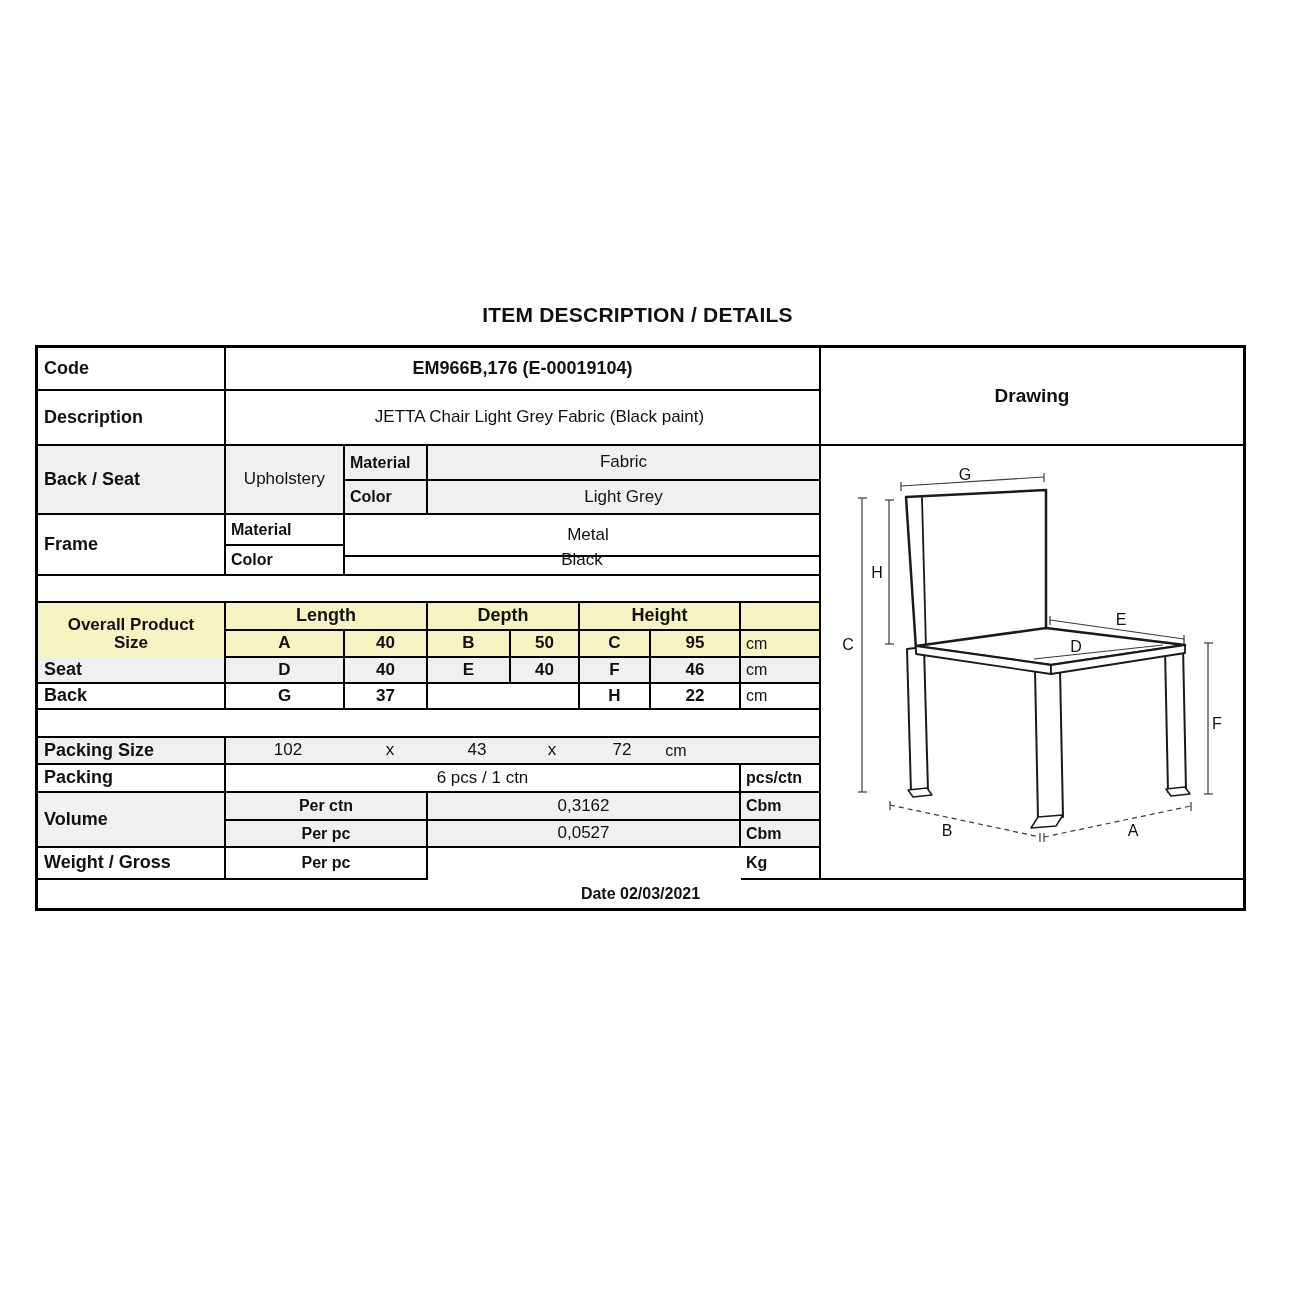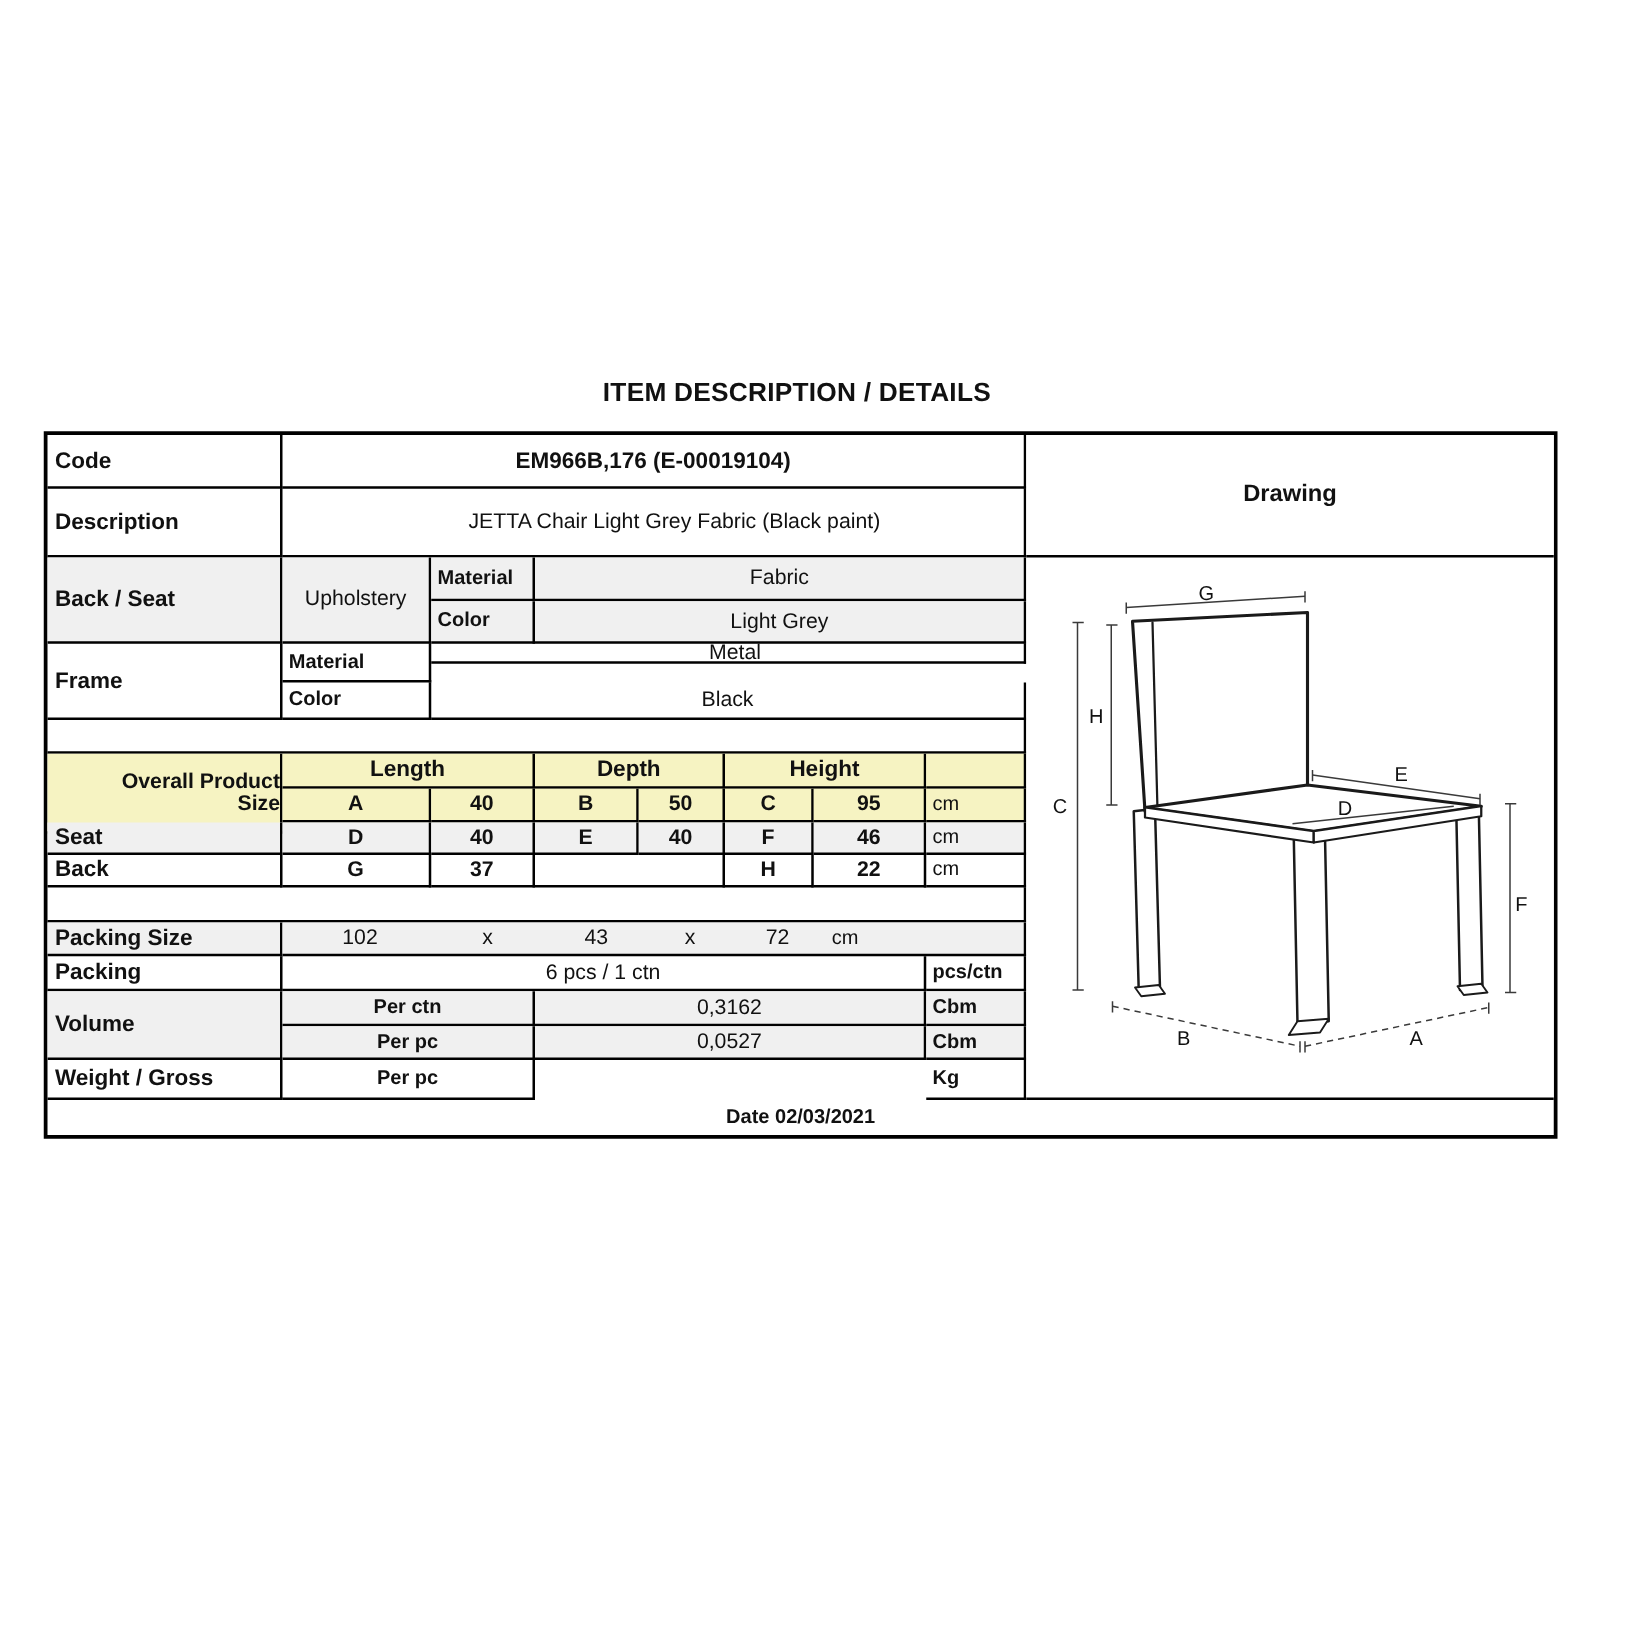--- a/index.html
+++ b/index.html
@@ -48,27 +48,27 @@
 
     <div class="c lab grey" style="left:0;top:98px;width:188px;height:69px;">Back / Seat</div>
     <div class="c grey" style="left:188px;top:98px;width:119px;height:69px;">Upholstery</div>
     <div class="c smb lft grey" style="left:307px;top:98px;width:83px;height:35px;">Material</div>
     <div class="c grey" style="left:390px;top:98px;width:393px;height:35px;">Fabric</div>
     <div class="c smb lft grey" style="left:307px;top:133px;width:83px;height:34px;">Color</div>
     <div class="c grey" style="left:390px;top:133px;width:393px;height:34px;">Light Grey</div>
 
     <div class="c lab" style="left:0;top:167px;width:188px;height:61px;">Frame</div>
     <div class="c smb lft" style="left:188px;top:167px;width:119px;height:31px;">Material</div>
-    <div class="c" style="left:307px;top:167px;width:476px;height:16px;padding-left:12px;">Metal</div>
+    <div class="c" style="left:307px;top:167px;width:476px;height:42px;padding-left:12px;">Metal</div>
     <div class="c smb lft" style="left:188px;top:198px;width:119px;height:30px;">Color</div>
     <div class="c" style="left:307px;top:198px;width:476px;height:30px;">Black</div>
 
     <div class="c" style="left:0;top:228px;width:783px;height:27px;"></div>
 
-    <div class="c yellow twoline" style="left:0;top:255px;width:188px;height:64px;align-items:flex-end;">
+    <div class="c yellow twoline" style="left:0;top:255px;width:188px;height:64px;">
       <div>Overall Product</div>
       <div>Size</div>
     </div>
     <div class="c b18 yellow" style="left:188px;top:255px;width:202px;height:28px;">Length</div>
     <div class="c b18 yellow" style="left:390px;top:255px;width:152px;height:28px;">Depth</div>
     <div class="c b18 yellow" style="left:542px;top:255px;width:161px;height:28px;">Height</div>
     <div class="c yellow" style="left:703px;top:255px;width:80px;height:28px;"></div>
 
     <div class="c b yellow" style="left:188px;top:283px;width:119px;height:27px;">A</div>
     <div class="c b yellow" style="left:307px;top:283px;width:83px;height:27px;">40</div>

